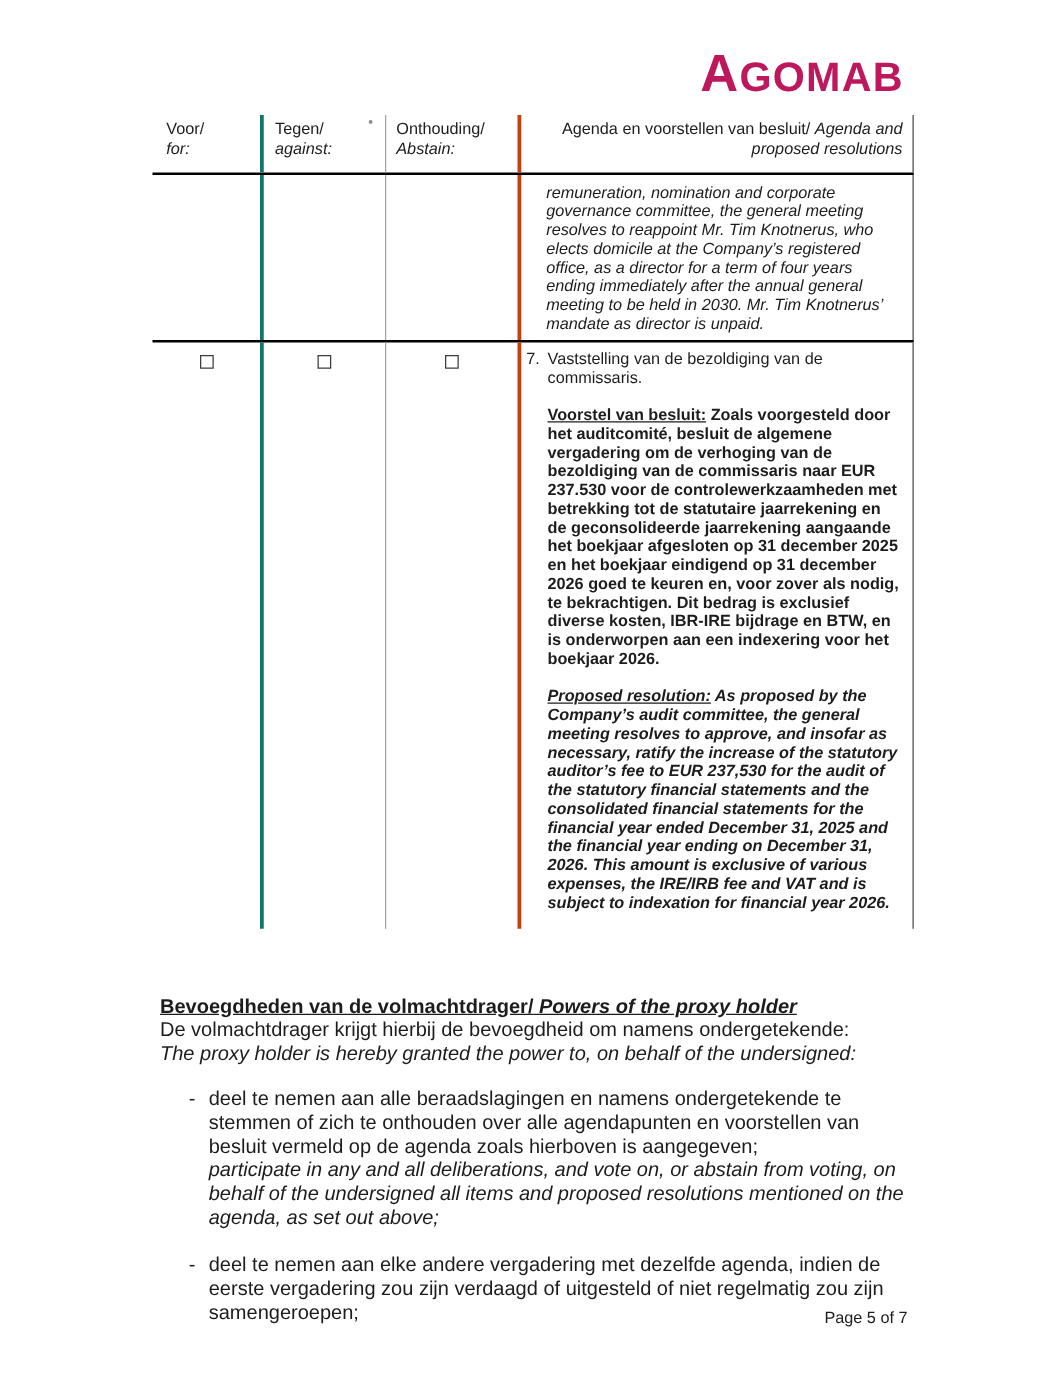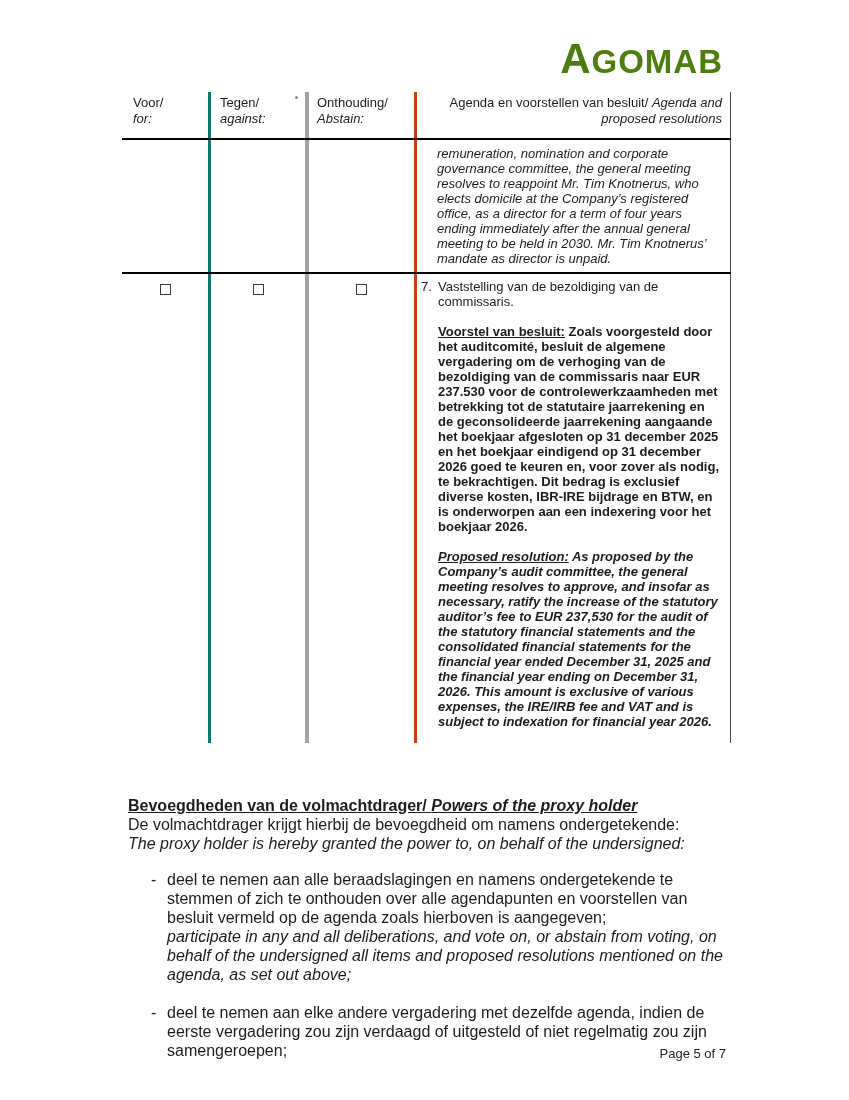--- a/index.html
+++ b/index.html
@@ -2,33 +2,33 @@
 <html><head>
 <meta charset="utf-8">
 <style>
   html,body { margin:0; padding:0; background:#ffffff; }
   .page {
     position:relative; width:849px; height:1100px; background:#ffffff;
     font-family:"Liberation Sans", sans-serif; color:#1c1c1c; overflow:hidden;
   }
 
   
-  .logo { position:absolute; top:38px; right:126px; color:#4d7c0f; font-weight:bold; letter-spacing:1px; white-space:nowrap; line-height:1; }
+  .logo { position:absolute; top:38px; right:126px; color:#be185d; font-weight:bold; letter-spacing:1px; white-space:nowrap; line-height:1; }
   .logo .lg { font-size:42px; }
   .logo .sm { font-size:33px; }
 
   
   .stray-dot { position:absolute; left:295px; top:96px; width:3px; height:3px; background:#8a8a8a; border-radius:50%; }
 
   
   .vtable { position:absolute; left:122px; top:92px; width:609px; font-size:13px; line-height:15px; }
   .vrow { display:flex; }
   .cell { box-sizing:border-box; }
   .c1 { width:89px;  border-right:3px solid #0f766e; }
-  .c2 { width:98px;  border-right:4px solid #a3a3a3; }
+  .c2 { width:98px;  border-right:1px solid #a3a3a3; }
   .c3 { width:108px; border-right:3px solid #c2410c; }
   .c4 { width:314px; border-right:1px solid #4a4a4a; }
   .vrow.hdr { border-bottom:2px solid #000; height:46px; line-height:16px; }
   .vrow.hdr .c1 { padding:3px 4px 0 11px; }
   .vrow.hdr .c2 { padding:3px 4px 0 9px; }
   .vrow.hdr .c3 { padding:3px 4px 0 8px; }
   .vrow.hdr .c4 { padding:3px 8px 0 4px;text-align:right; }
   .it { font-style:italic; }
   .vrow.cont { border-bottom:2px solid #000; }
   .vrow.cont .c4 { padding:6px 8px 6px 20px; min-height:121px; }

